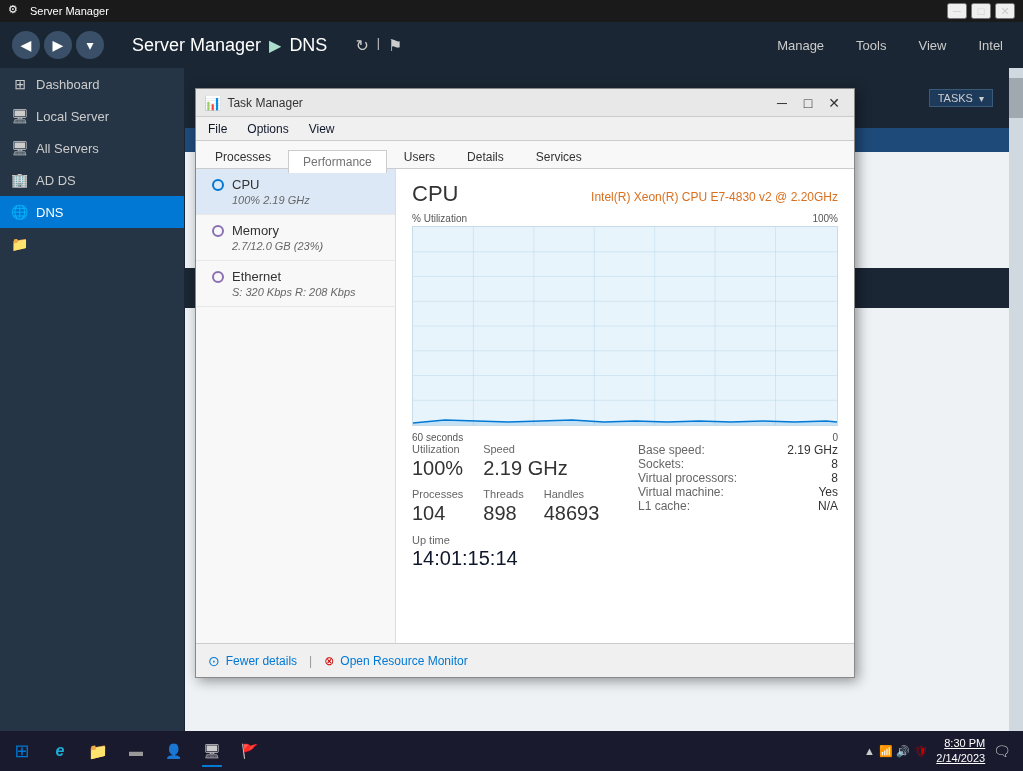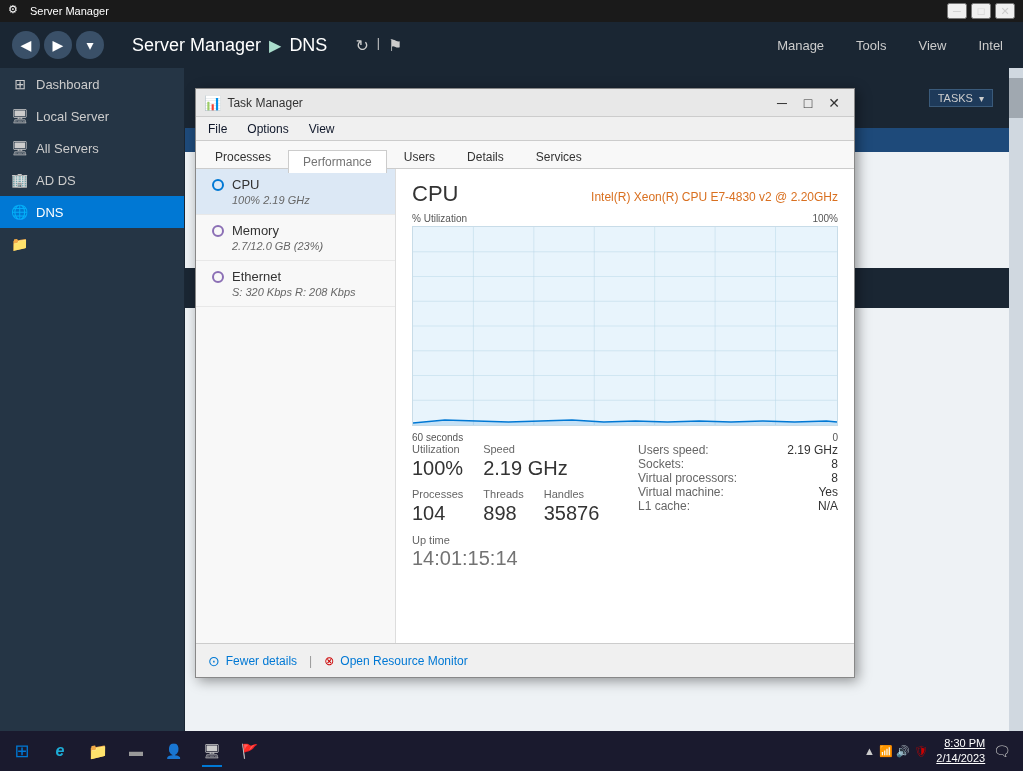--- a/index.html
+++ b/index.html
@@ -261,21 +261,21 @@
       height: 100%;
     }
     .stat-group { display: flex; flex-direction: column; gap: 2px; }
     .stat-label { font-size: 11px; color: #666; }
     .stat-value { font-size: 20px; font-weight: 300; color: #333; }
     .stat-row { display: flex; justify-content: space-between; gap: 16px; }
     .stat-key { color: #666; }
     .stat-val { color: #333; font-weight: 500; }
 
     .uptime-section { margin-top: 6px; }
-    .uptime-val { font-size: 20px; font-weight: 300; color: #737373; }
+    .uptime-val { font-size: 20px; font-weight: 300; color: #0f172a; }
 
     
     .tm-bottom {
       height: 34px;
       background: #f0f0f0;
       border-top: 1px solid #ccc;
       display: flex;
       align-items: center;
       padding: 0 12px;
       gap: 12px;
@@ -559,32 +559,32 @@
                 <div class="stat-group">
                   <span class="stat-label">Processes</span>
                   <span class="stat-value">104</span>
                 </div>
                 <div class="stat-group">
                   <span class="stat-label">Threads</span>
                   <span class="stat-value">898</span>
                 </div>
                 <div class="stat-group">
                   <span class="stat-label">Handles</span>
-                  <span class="stat-value">35876</span>
+                  <span class="stat-value">48693</span>
                 </div>
               </div>
               <div class="uptime-section">
                 <span class="stat-label">Up time</span>
                 <div class="uptime-val">14:01:15:14</div>
               </div>
             </div>
 
             <div style="width:200px;">
               <div class="stat-row">
-                <span class="stat-key">Users speed:</span>
+                <span class="stat-key">Base speed:</span>
                 <span class="stat-val">2.19 GHz</span>
               </div>
               <div class="stat-row">
                 <span class="stat-key">Sockets:</span>
                 <span class="stat-val">8</span>
               </div>
               <div class="stat-row">
                 <span class="stat-key">Virtual processors:</span>
                 <span class="stat-val">8</span>
               </div>

